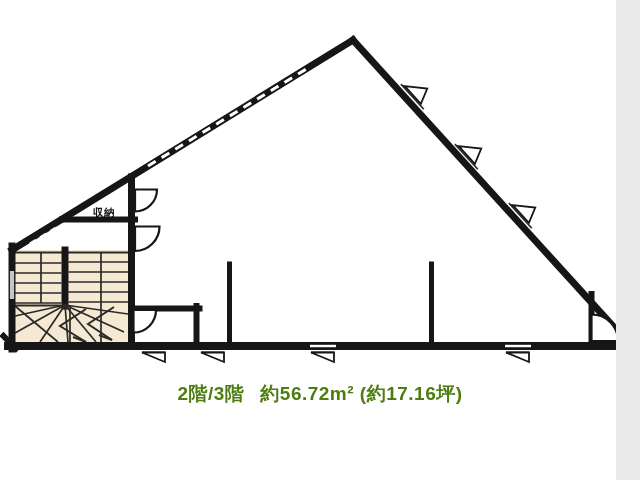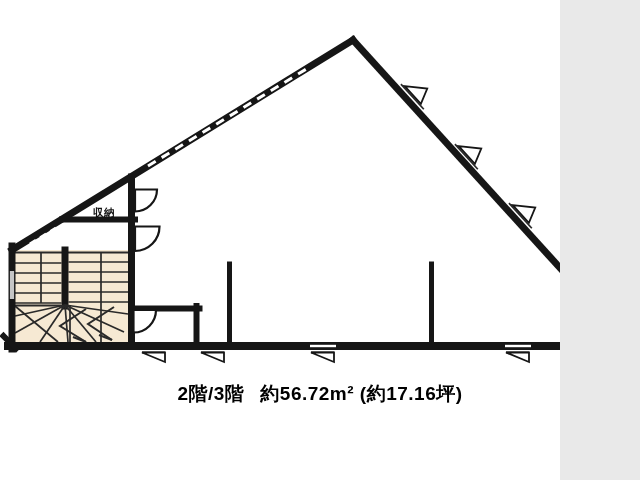--- a/index.html
+++ b/index.html
@@ -4,40 +4,40 @@
 <style>
   :root{
     --wall:#161616;
     --line:#2a2a2a;
     --stair:#f6e9d3;
     --bg:#ffffff;
   }
   html,body{margin:0;padding:0;}
   body{background:#e9e9e9;font-family:"Liberation Sans","DejaVu Sans",sans-serif;}
   .stage{
-    position:relative;width:560px;height:480px;background:var(--bg);
+    position:relative;width:616px;height:480px;background:var(--bg);
     overflow:hidden;
   }
   svg{position:absolute;left:0;top:0;}
   
   .wall   {stroke:var(--wall);stroke-width:7;fill:none;stroke-linecap:square;}
   .wall8  {stroke:var(--wall);stroke-width:8;fill:none;stroke-linecap:square;}
   .wall6  {stroke:var(--wall);stroke-width:6;fill:none;stroke-linecap:square;}
   .wall5  {stroke:var(--wall);stroke-width:5;fill:none;stroke-linecap:square;}
   .thin   {stroke:var(--line);stroke-width:1.7;fill:none;}
   .thin2  {stroke:var(--line);stroke-width:2;fill:none;}
   .door   {stroke:var(--wall);stroke-width:2.2;fill:#ffffff;}
   .winmark{stroke:var(--wall);stroke-width:1.8;fill:#ffffff;}
   .whitedash{stroke:#ffffff;stroke-width:3;fill:none;}
   .whitegap {stroke:#ffffff;stroke-width:2.4;fill:none;}
   .graywin{stroke:#c6c6c6;stroke-width:4.2;fill:none;}
   .planlabel{font-family:"Liberation Sans","DejaVu Sans",sans-serif;font-size:10.5px;font-weight:bold;fill:#111;letter-spacing:.5px;}
   .caption{
     position:absolute;left:0;top:381px;width:640px;text-align:center;
-    font-size:19px;font-weight:bold;color:#000000;letter-spacing:.5px;
+    font-size:19px;font-weight:bold;color:#4d7c0f;letter-spacing:.5px;
     white-space:nowrap;
   }
   .caption .gap{display:inline-block;width:16px;}
 </style>
 </head>
 <body>
 
 <div class="stage">
 
   <svg width="640" height="480" viewBox="0 0 640 480">

